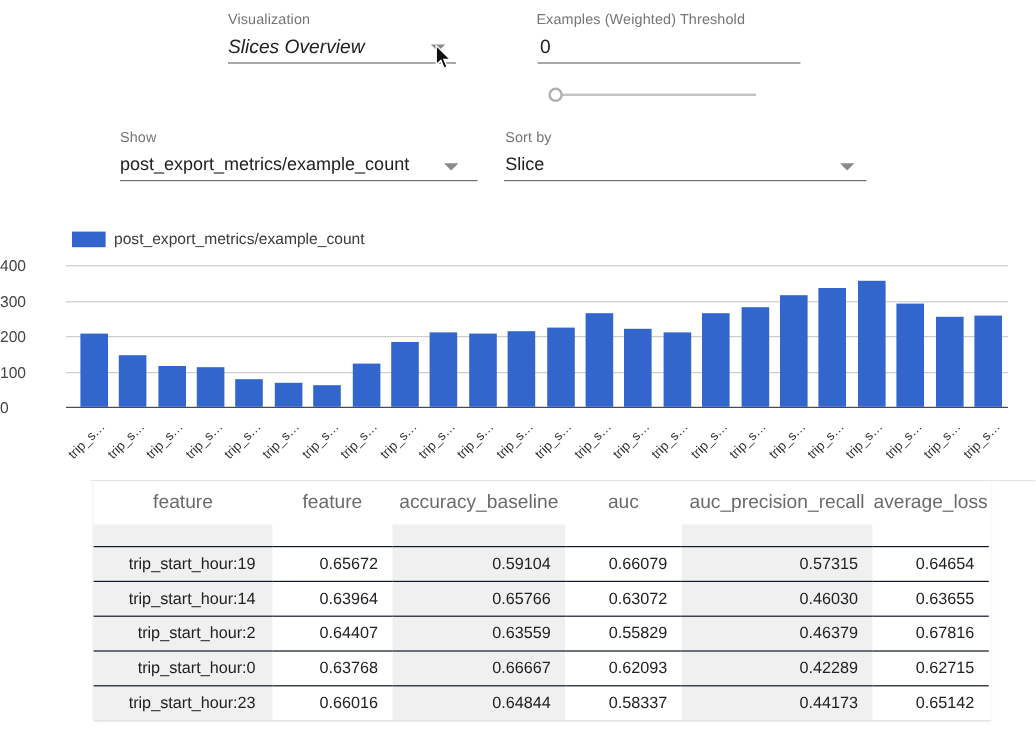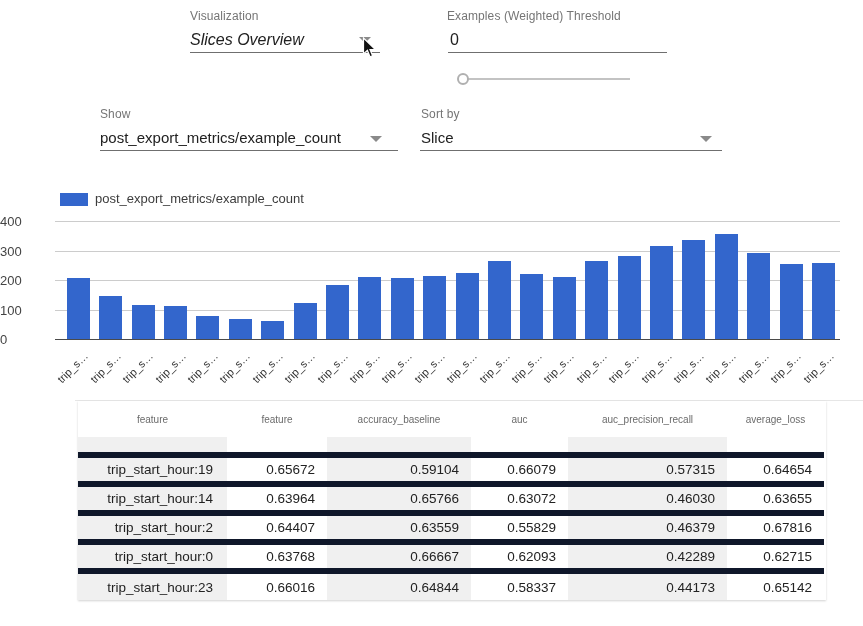--- a/index.html
+++ b/index.html
@@ -48,27 +48,27 @@
 
   
   #table-divider { position: absolute; left: 75px; top: 400px; width: 788px; height: 1px; background: #e6e6e6; }
   #table-card {
     position: absolute; left: 78px; top: 401px; width: 748px;
     background: #ffffff;
     box-shadow: 0 1px 2px rgba(0,0,0,0.18);
   }
   table { border-collapse: collapse; table-layout: fixed; width: 746px; }
   th {
-    height: 36px; font-size: 10px; font-weight: normal; color: #6b6b6b;
+    height: 36px; font-size: 16px; font-weight: normal; color: #6b6b6b;
     text-align: center; background: #ffffff;
   }
   td { font-size: 13.5px; color: #222222; text-align: right; padding-right: 12px; }
   tr.filter-row td { height: 18px; padding: 0; }
   tr.data-row td { height: 29px; }
-  tr.filter-row, tr.data-row { border-top: 6px solid #0f172a; }
+  tr.filter-row, tr.data-row { border-top: 1px solid #0f172a; }
   tr.filter-row { border-top: none; }
   tr.data-row:first-of-type { border-top: 1px solid #cfcfcf; }
   td.stripe { background: #f0f0f0; }
   td.feature-cell { padding-right: 14px; }
 
   
   #cursor { position: absolute; left: 362px; top: 37px; }
 </style>
 </head>
 <body>

